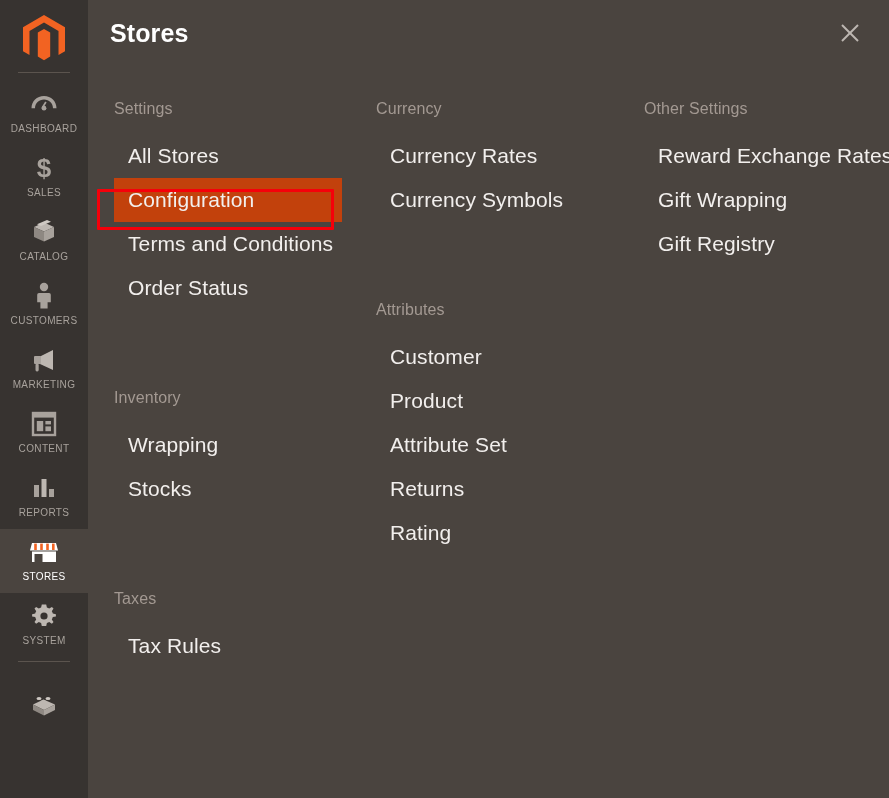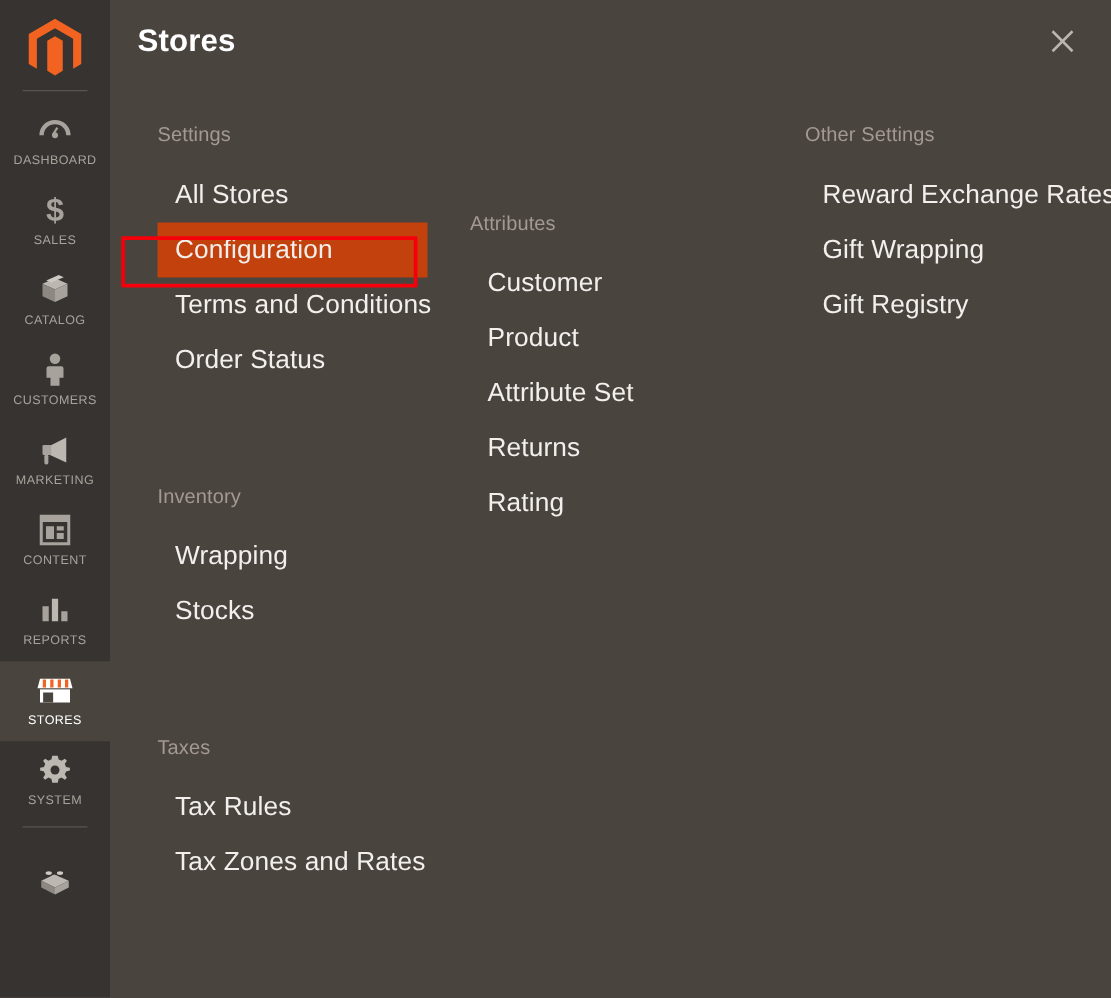--- a/index.html
+++ b/index.html
@@ -120,21 +120,21 @@
   }
 
   #columns {
     display: flex;
     padding: 26px 0 0 0;
   }
 
   .col {
     padding: 0 16px 0 0;
   }
-  .col-1 { width: 270px; padding-left: 38px; }
+  .col-1 { width: 270px; padding-left: 26px; }
   .col-2 { width: 268px; padding-left: 18px; }
   .col-3 { width: 250px; padding-left: 18px; }
 
   .group { margin-bottom: 0; }
 
   .group-title {
     font-size: 16px;
     color: #a39992;
     padding: 6px 0 0 0;
     height: 42px;
@@ -329,26 +329,30 @@
 
         <div class="group">
           <div class="group-title spaced">Inventory</div>
           <a class="menu-link">Wrapping</a>
           <a class="menu-link">Stocks</a>
         </div>
 
         <div class="group">
           <div class="group-title spaced">Taxes</div>
           <a class="menu-link">Tax Rules</a>
-          <a class="menu-link">Tax Zones and Rates</a>
         </div>
       </div>
 
       <div class="col col-2">
 
+        <div class="group">
+          <div class="group-title">Currency</div>
+          <a class="menu-link">Currency Rates</a>
+          <a class="menu-link">Currency Symbols</a>
+        </div>
 
         <div class="group">
           <div class="group-title spaced">Attributes</div>
           <a class="menu-link">Customer</a>
           <a class="menu-link">Product</a>
           <a class="menu-link">Attribute Set</a>
           <a class="menu-link">Returns</a>
           <a class="menu-link">Rating</a>
         </div>
       </div>

